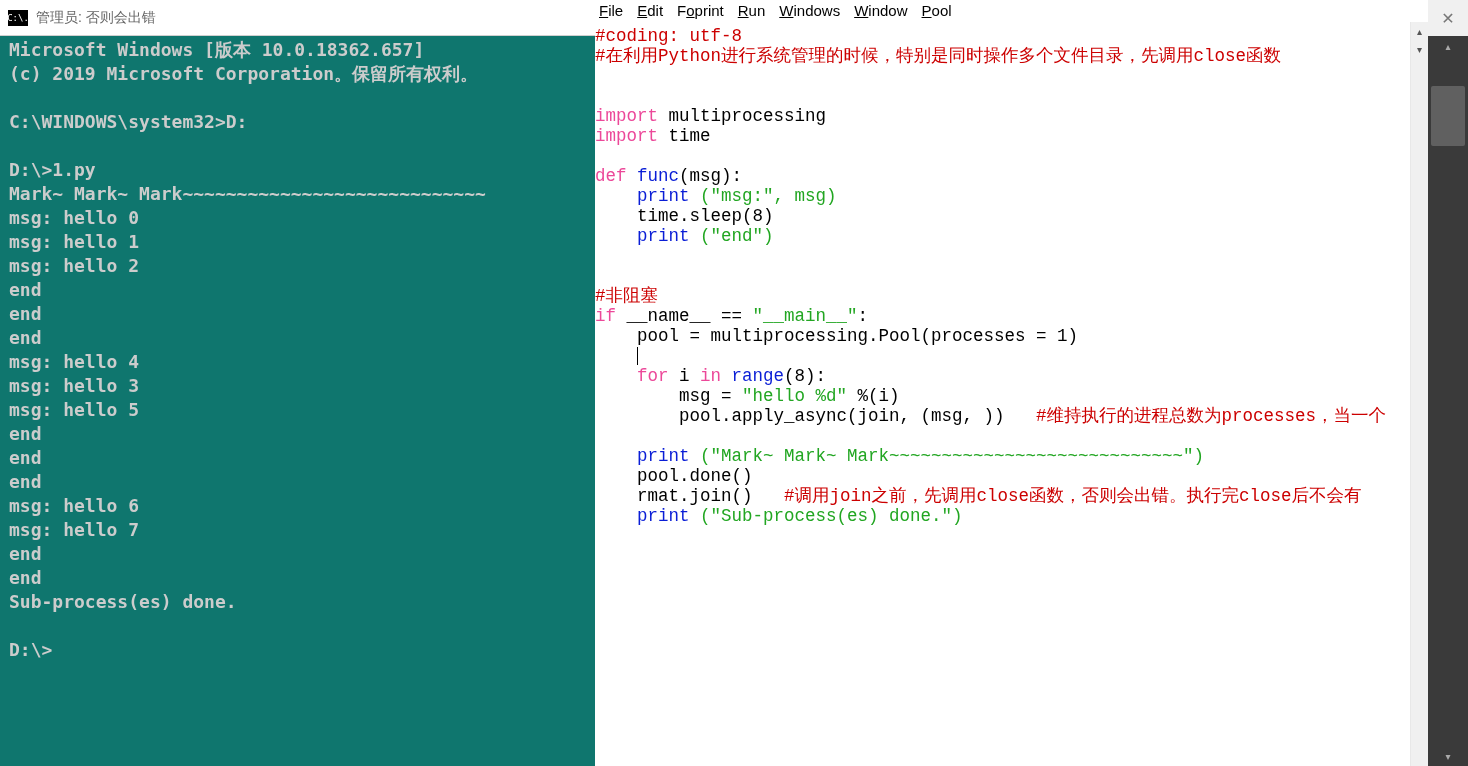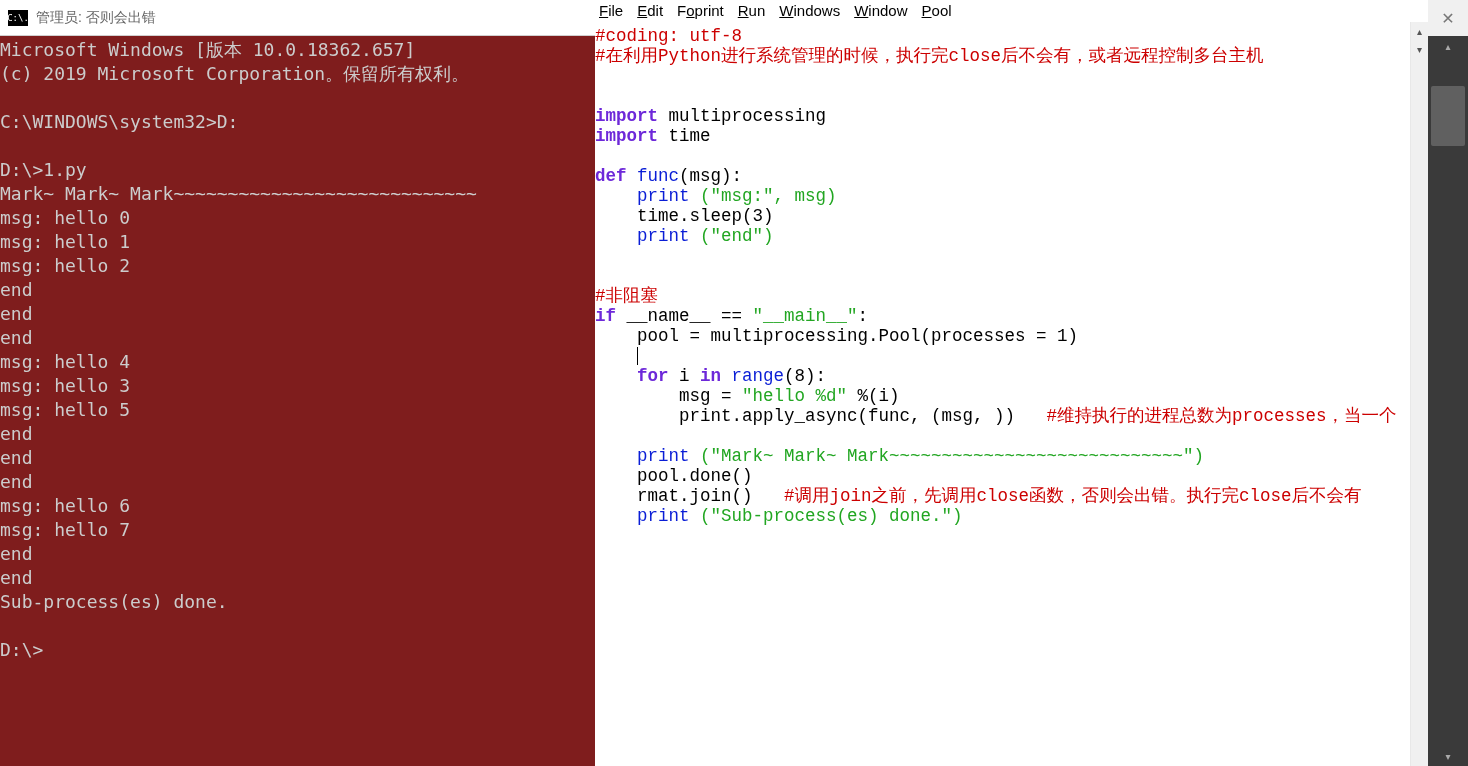--- a/index.html
+++ b/index.html
@@ -13,25 +13,26 @@
     .cmd-side { width: 595px; height: 766px; background: #000; display: flex; flex-direction: column; }
     .cmd-titlebar {
       height: 36px; background: #fff;
       display: flex; align-items: center;
       border-bottom: 1px solid #d0d0d0;
       padding-left: 8px; color: #666; font-size: 14px;
       gap: 8px;
     }
     .cmd-icon { width: 20px; height: 16px; background: #000; display:flex; align-items:center; justify-content:center; font-size: 9px; color:#fff; font-family: "Consolas", monospace; }
     .cmd-body {
-      flex: 1; background: #7f1d1d; color: #ccc;
+      flex: 1; background: #0f766e; color: #ccc;
       font-family: "NSimSun", "SimSun", "Consolas", monospace;
       font-size: 18px; line-height: 24px;
-      padding: 2px 0 0 0; white-space: pre;
+      padding: 2px 0 0 9px; white-space: pre;
       overflow: hidden;
+      font-weight: bold;
     }
 
     .editor-side { flex: 1; height: 766px; background: #fff; display: flex; flex-direction: column; position: relative; }
     .menubar {
       height: 22px; background: #fff;
       display: flex; align-items: center;
       padding-left: 4px; gap: 14px;
       font-size: 15px; font-family: "Segoe UI", "Tahoma", sans-serif;
       border-bottom: 1px solid #fff;
     }
@@ -76,21 +77,21 @@
     .right-strip .r-thumb {
       position: absolute; top: 30px; left: 3px; right: 3px; height: 60px;
       background: #606060; border-radius: 2px;
     }
     .right-strip .r-arrow {
       height: 20px; background: #3a3a3a;
       display:flex; align-items:center; justify-content:center; color:#aaa; font-size:10px;
     }
 
     .c-comment { color: #c00; }
-    .c-kw { color: #6d28d9; font-weight: bold; }
+    .c-kw { color: #ec4899; }
     .c-def { color: #0a1ed6; }
     .c-str { color: #22a622; }
     .c-cursor { display:inline-block; border-left: 1px solid #000; height: 18px; vertical-align: middle; }
   </style>
 </head>
 <body>
 
 <div class="cmd-side">
   <div class="cmd-titlebar">
     <div class="cmd-icon">C:\.</div>
@@ -129,39 +130,39 @@
     <span class="menu-item">File</span>
     <span class="menu-item">Edit</span>
     <span class="menu-format"><span>F</span><span class="ul">o</span><span>print</span></span>
     <span class="menu-item">Run</span>
     <span class="menu-item">Windows</span>
     <span class="menu-item">Window</span>
     <span class="menu-item">Pool</span>
   </div>
   <div class="code-area">
     <div class="code-body"><span class="c-comment">#coding: utf-8</span>
-<span class="c-comment">#在利用Python进行系统管理的时候，执行完close后不会有，或者远程控制多台主机</span>
+<span class="c-comment">#在利用Python进行系统管理的时候，特别是同时操作多个文件目录，先调用close函数</span>
 
 
 <span class="c-kw">import</span><span> multiprocessing</span>
 <span class="c-kw">import</span><span> time</span>
 
 <span class="c-kw">def</span><span class="c-def"> func</span><span>(msg):</span>
     <span class="c-def">print</span><span class="c-str"> ("msg:", msg)</span>
-<span>    time.sleep(3)</span>
+<span>    time.sleep(8)</span>
     <span class="c-def">print</span><span class="c-str"> ("end")</span>
 
 
 <span class="c-comment">#非阻塞</span>
 <span class="c-kw">if</span><span> __name__ == </span><span class="c-str">"__main__"</span><span>:</span>
 <span>    pool = multiprocessing.Pool(processes = 1)</span>
     <span class="c-cursor"></span>
     <span class="c-kw">for</span><span> i </span><span class="c-kw">in</span><span class="c-def"> range</span><span>(8):</span>
 <span>        msg = </span><span class="c-str">"hello %d"</span><span> %(i)</span>
-<span>        print.apply_async(func, (msg, ))   </span><span class="c-comment">#维持执行的进程总数为processes，当一个</span>
+<span>        pool.apply_async(join, (msg, ))   </span><span class="c-comment">#维持执行的进程总数为processes，当一个</span>
 
     <span class="c-def">print</span><span class="c-str"> ("Mark~ Mark~ Mark~~~~~~~~~~~~~~~~~~~~~~~~~~~~")</span>
 <span>    pool.done()</span>
 <span>    rmat.join()   </span><span class="c-comment">#调用join之前，先调用close函数，否则会出错。执行完close后不会有</span>
     <span class="c-def">print</span><span class="c-str"> ("Sub-process(es) done.")</span>
 </div>
     <div class="code-scroll">
       <div class="scroll-up">▴</div>
       <div style="flex:1"></div>
       <div class="scroll-down">▾</div>

